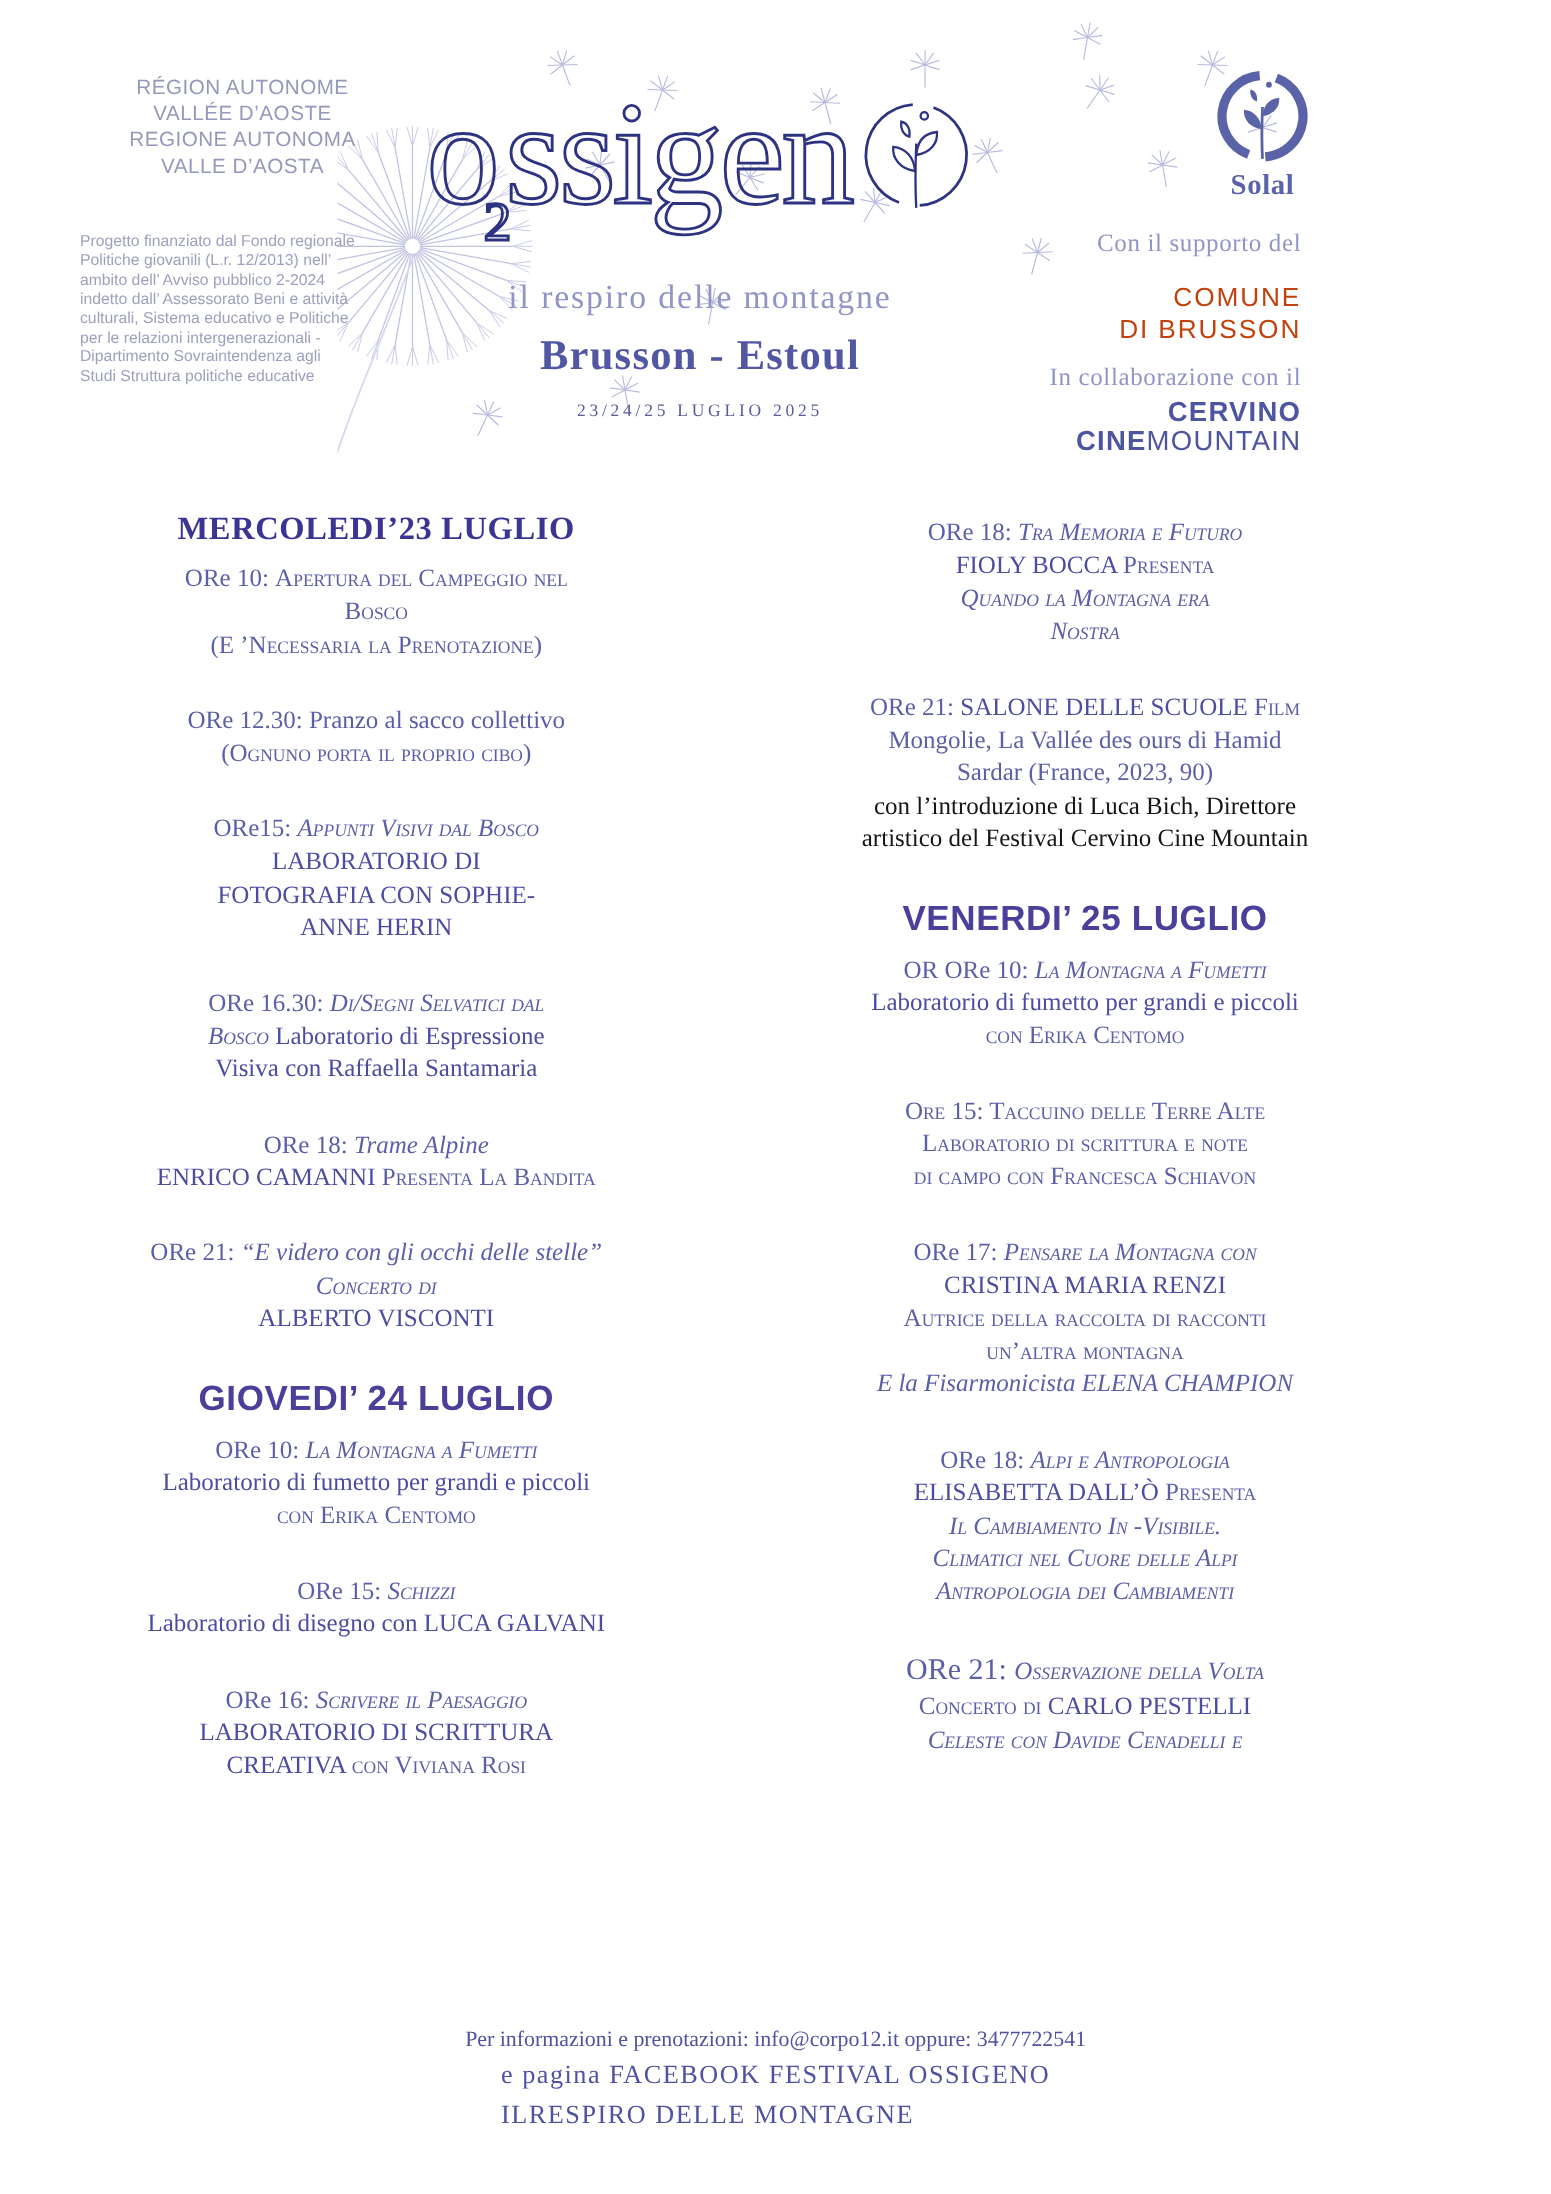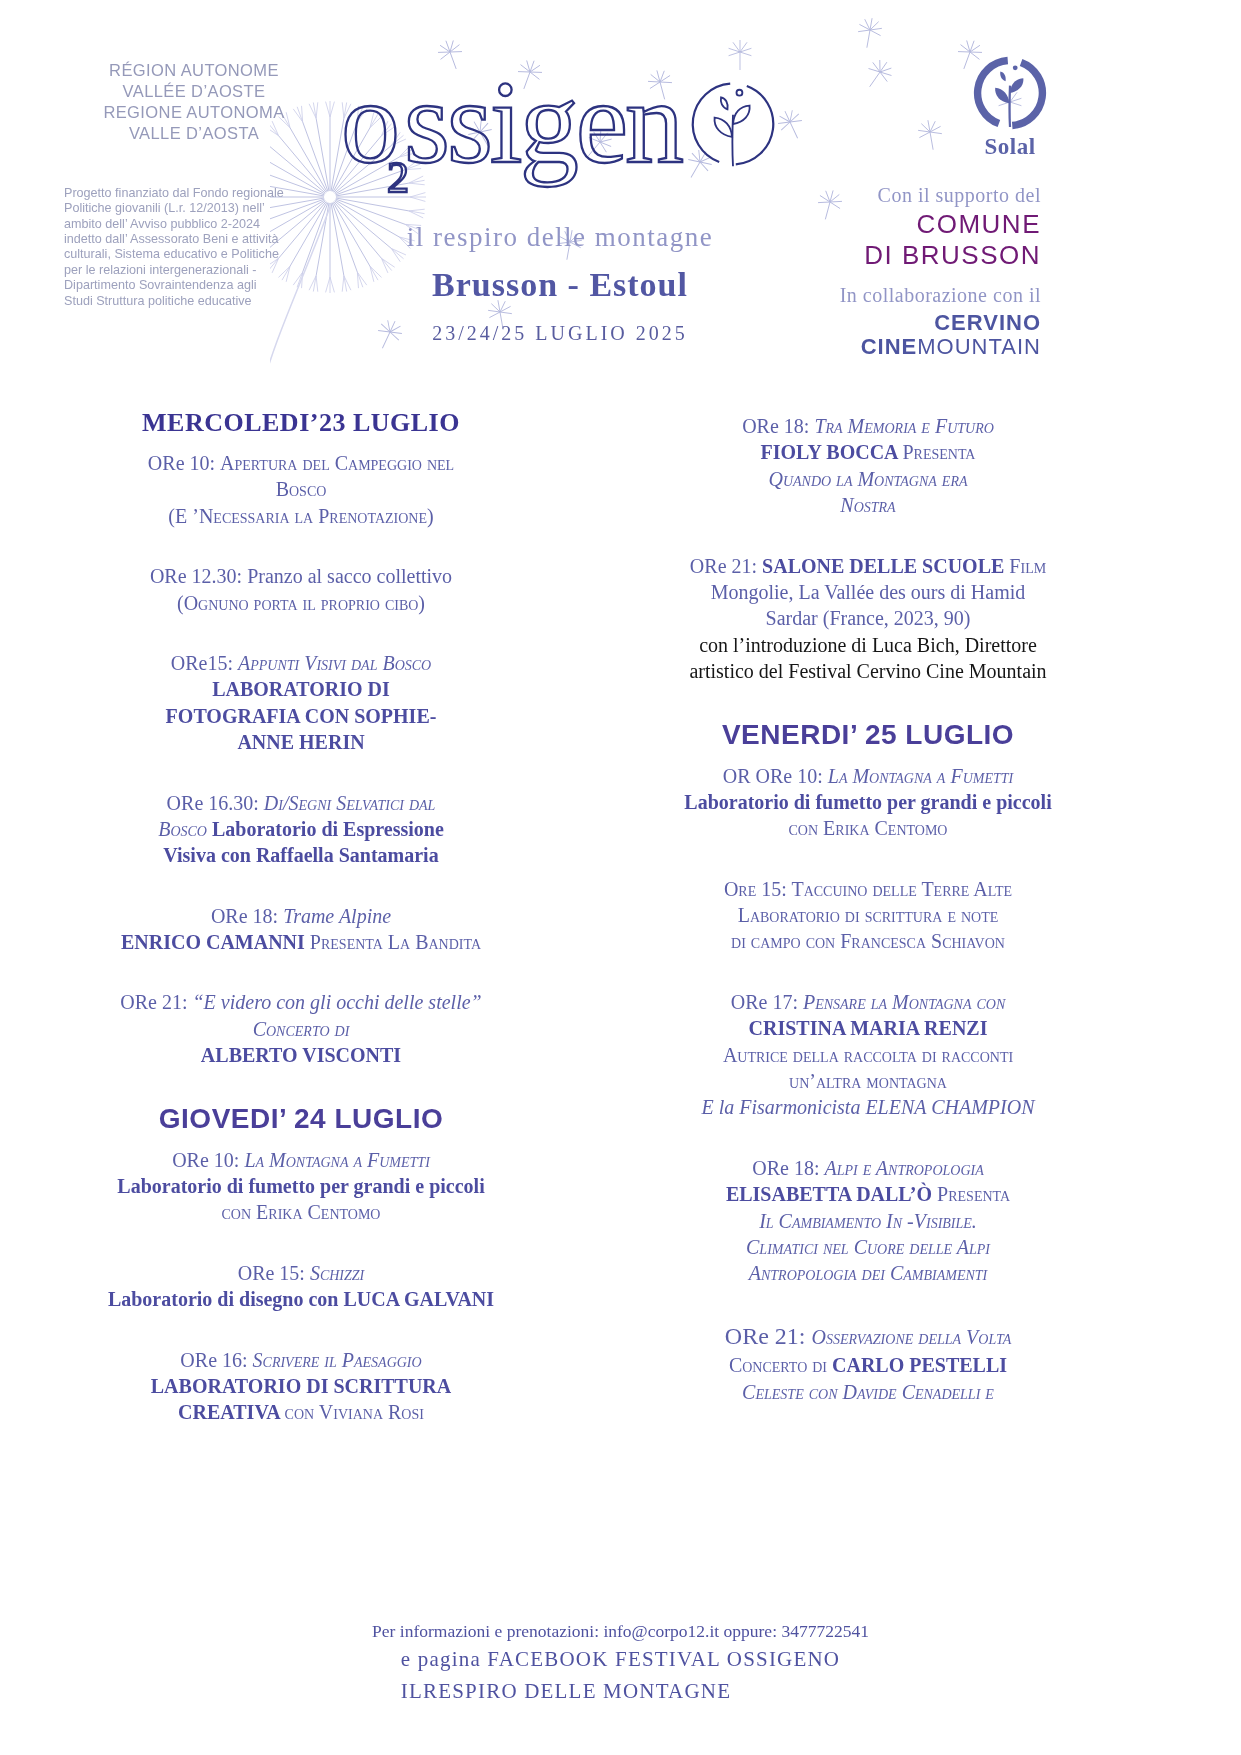--- a/index.html
+++ b/index.html
@@ -22,49 +22,49 @@
              color:transparent;-webkit-text-stroke:2.3px #2d3380;letter-spacing:-3px;}
   .logo-sub{font-size:44px;vertical-align:-30px;margin-left:-10px;margin-right:-2px;}
   @supports not (-webkit-text-stroke: 1px #000){ .logo-word{color:#2d3380;} }
   .logo-mark{display:inline-block;vertical-align:-8px;margin-left:6px;}
 
   .tagline{position:absolute;left:0;top:222px;width:1120px;text-align:center;
            color:#9195c6;font-size:27px;letter-spacing:1.5px;}
   .place{position:absolute;left:0;top:266px;width:1120px;text-align:center;
          color:#5257a3;font-size:34px;font-weight:bold;letter-spacing:1px;}
   .dateline{position:absolute;left:0;top:322px;width:1120px;text-align:center;
-            color:#585c9f;font-size:20px;letter-spacing:3px;}
+            color:#585c9f;font-size:14px;letter-spacing:3px;}
 
   
   .solal{position:absolute;left:962px;top:56px;width:96px;text-align:center;}
   .solal-name{color:#5b63a8;font-weight:bold;font-size:23px;letter-spacing:.5px;margin-top:0px;}
   .support{position:absolute;right:200px;top:184px;width:290px;text-align:right;}
   .serifline{color:#9195c6;font-size:20px;letter-spacing:.5px;}
-  .comune{font-family:"Liberation Sans",sans-serif;color:#701a75;font-size:26px;
-          letter-spacing:1.5px;line-height:1.18;margin-top:2px;}
+  .comune{font-family:"Liberation Sans",sans-serif;color:#c2410c;font-size:21px;
+          letter-spacing:1.5px;line-height:1.18;margin-top:20px;}
   .collab{margin-top:14px;}
   .cervino{margin-top:4px;margin-left:auto;width:200px;text-align:right;
            font-family:"Liberation Sans",sans-serif;color:#4d55a0;font-size:22px;
            font-weight:bold;letter-spacing:1px;line-height:1.08;}
   .cervino .light{font-weight:normal;}
 
   
   .col{position:absolute;text-align:center;color:#5b5fa8;font-size:20px;}
   .col-left{left:72px;top:408px;width:458px;}
   .col-right{left:585px;top:413px;width:566px;}
   .day-header{font-weight:bold;font-size:26px;color:#3a3492;letter-spacing:.5px;margin-bottom:12px;}
   .day-header.sans{font-family:"Liberation Sans",sans-serif;font-size:28px;color:#4a3f99;
                    margin-top:8px;letter-spacing:.5px;}
   .event{margin-bottom:34px;line-height:1.32;}
   .s-r{}
   .s-rl{font-size:24px;}
   .s-i{font-style:italic;}
   .s-isc{font-style:italic;font-variant:small-caps;}
   .s-sc{font-variant:small-caps;}
-  .s-b{font-weight:bold;color:#4c4ca0;}
+  .s-b{font-weight:normal;color:#4c4ca0;}
   .s-k{color:#161616;}
 
   
   .footer{position:absolute;left:0;top:1618px;width:100%;text-align:center;
           color:#4f52a0;font-size:17.5px;line-height:1.5;}
   .footer .sub{display:inline-block;text-align:left;letter-spacing:1.2px;font-size:21px;}
 </style>
 </head>
 <body>
 

